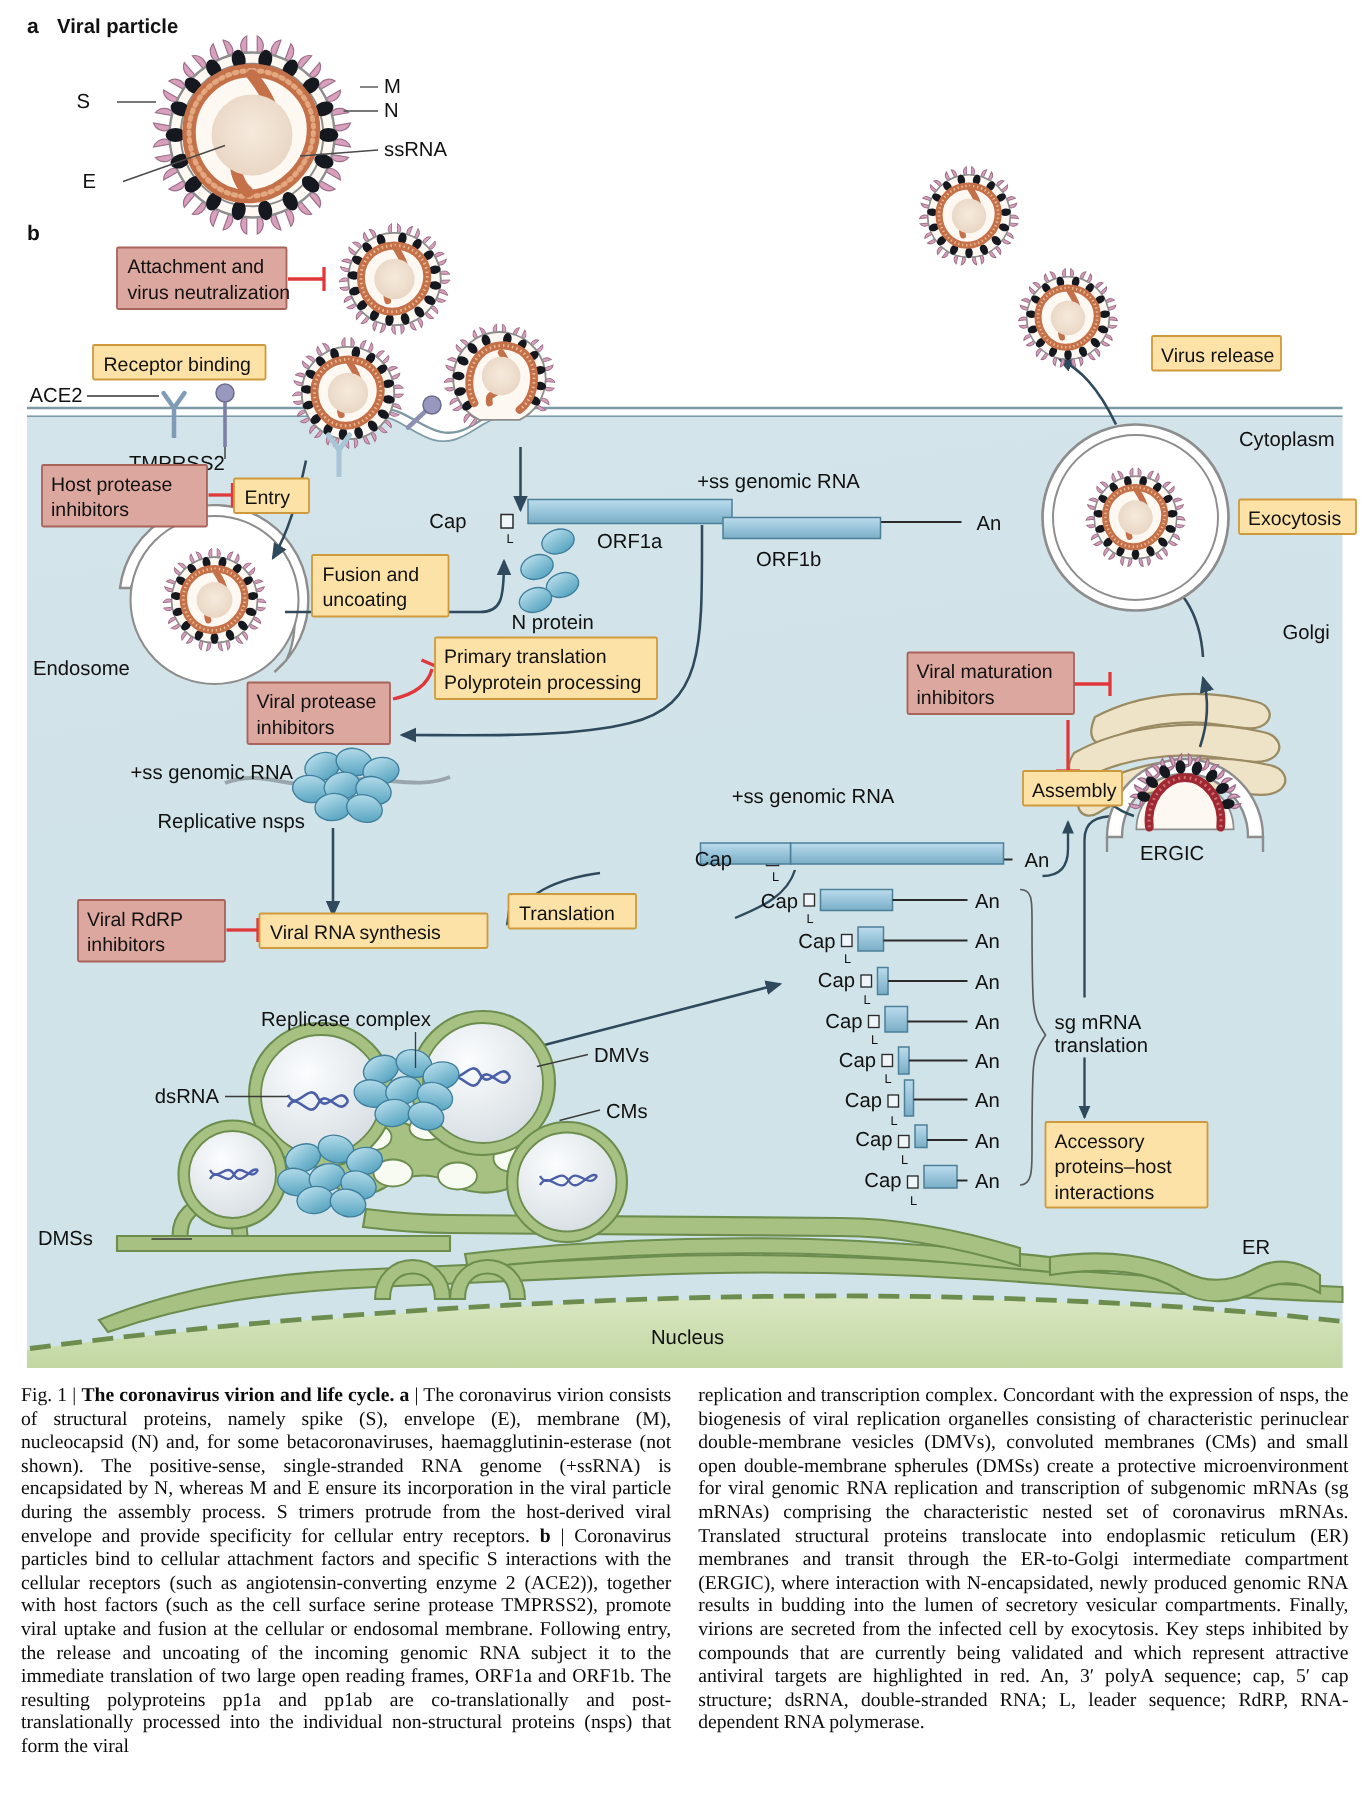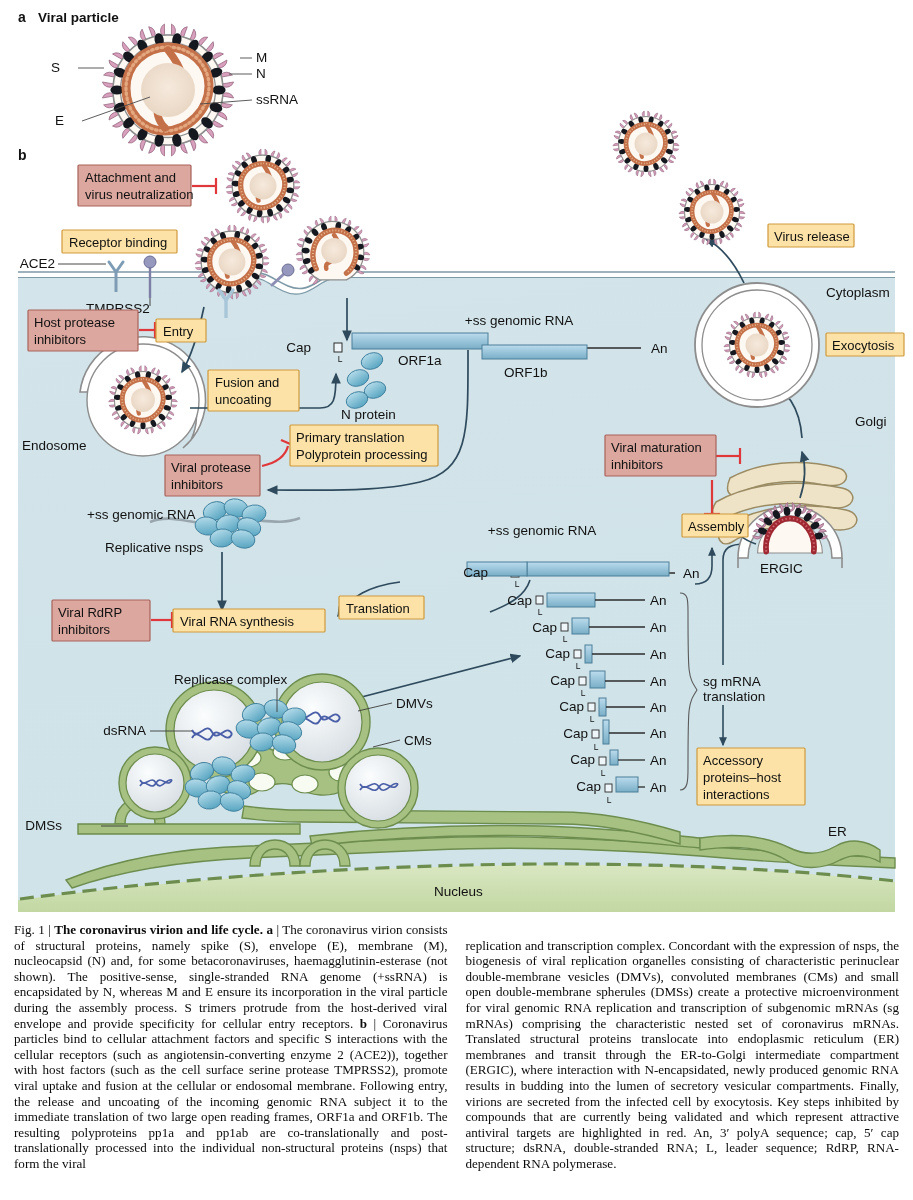--- a/index.html
+++ b/index.html
@@ -15,21 +15,21 @@
   .lbl{font-size:13.5px;}
   .lbl-xs{font-size:8.5px;}
   .panel-letter{font-size:14px;font-weight:bold;}
   .panel-title{font-size:13.5px;font-weight:bold;}
   .boxtext{font-size:13px;}
   
   #caption{
     position:absolute;left:0;top:922px;width:913px;height:278px;
     padding:0 14px 0 14px;box-sizing:border-box;
   }
-  .cap-cols{display:flex;gap:18px;align-items:flex-end;}
+  .cap-cols{display:flex;gap:18px;}
   .cap-col{width:434px;}
   .cap-col p{
     margin:0;
     font-family:"Liberation Serif","DejaVu Serif",serif;
     font-size:13.1px;line-height:15.6px;
     text-align:justify;
     -webkit-hyphens:none;hyphens:none;
     color:#0b0b0b;
   }
   .cap-col p b{font-weight:bold;}

